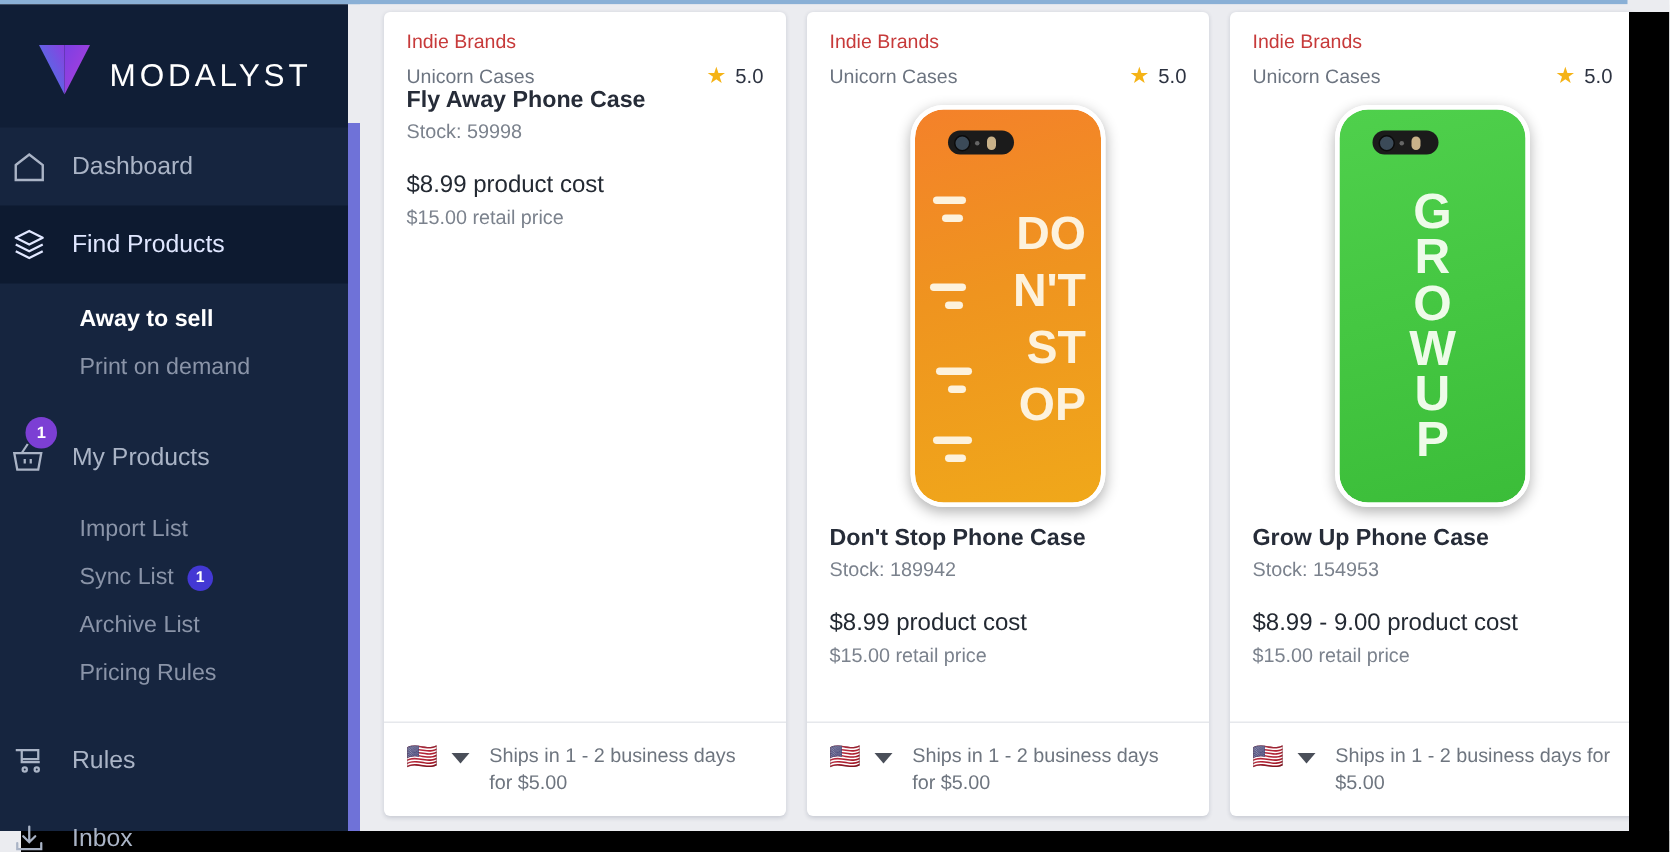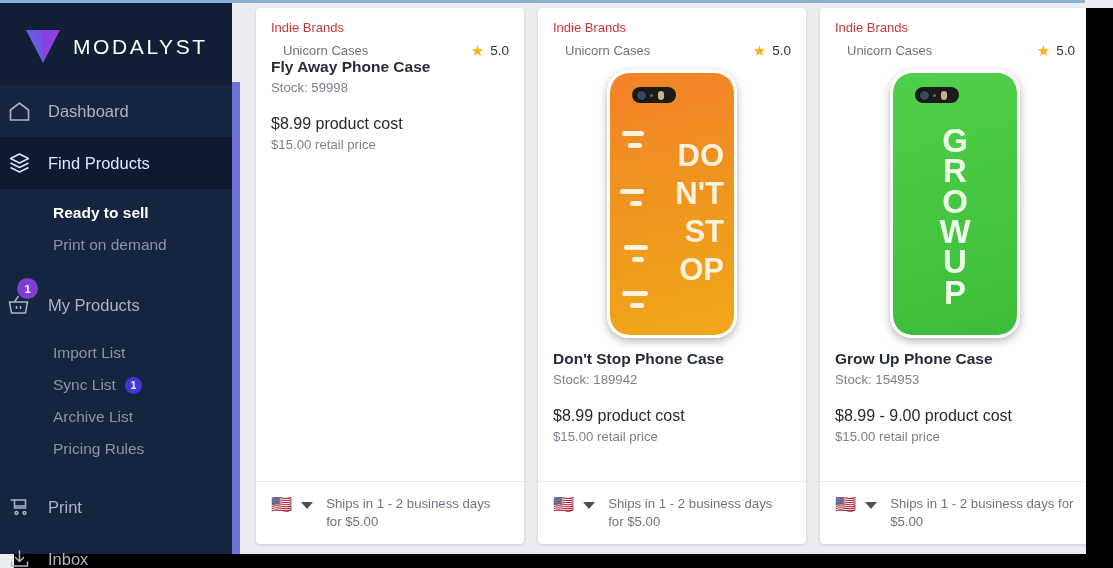--- a/index.html
+++ b/index.html
@@ -40,21 +40,21 @@
     background: #16253f;
     color: #b9c2d0;
     z-index: 5;
   }
   .sidebar-top-dark {
     position: absolute; left:0; top:0; width: 232px; height: 82px;
     background: #101e36;
   }
   .logo-row {
     position: absolute; left: 26px; top: 27px;
-    display: flex; align-items: center; gap: 13px;
+    display: flex; align-items: flex-end; gap: 13px;
   }
   .logo-mark { width: 34px; height: 33px; display:block; }
   .logo-text {
     color: #ffffff; font-size: 21px; letter-spacing: 2.6px;
     font-weight: 400;
   }
   .nav { position: absolute; left:0; top: 82px; width: 232px; }
   .nav-item {
     display: flex; align-items: center;
     height: 52px; padding-left: 2px;
@@ -113,21 +113,21 @@
     box-shadow: 0 1px 3px rgba(20,30,60,.16);
     overflow: hidden;
     display: flex; flex-direction: column;
     height: 536px;
   }
   .card.third { width: 270px; }
 
   .card-head { padding: 12px 15px 0 15px; }
   .brand { color: #c73a3a; font-size: 13px; margin-bottom: 8px; }
   .supplier-row { display:flex; align-items:center; justify-content: space-between; }
-  .supplier { color: #6c7480; font-size: 13px; margin-left: 12px; }
+  .supplier { color: #6c7480; font-size: 13px; }
   .rating { display:flex; align-items:center; gap:6px; }
   .star { color: #f5b316; font-size: 15px; line-height: 1; }
   .rating-val { color: #2c3240; font-size: 13.5px; }
 
   .img-area {
     height: 292px; display:flex; align-items:center; justify-content:center;
     position: relative;
   }
 
   
@@ -227,21 +227,21 @@
             <path d="M12 3 L21 7.5 L12 12 L3 7.5 Z"></path>
             <path d="M3 12 L12 16.5 L21 12"></path>
             <path d="M3 16.5 L12 21 L21 16.5"></path>
           </svg>
         </span>
         <span class="nav-label">Find Products</span>
       </div>
 
       <div style="height:8px"></div>
       <div class="sub-item sel">
-        <span>Ready to sell</span>
+        <span>Away to sell</span>
       </div>
       <div class="sub-item">
         <span>Print on demand</span>
       </div>
 
       <div style="height:18px"></div>
 
       <div class="nav-item">
         <span class="nav-icon">
           <span class="basket-wrap">
@@ -275,21 +275,21 @@
 
       <div class="nav-item">
         <span class="nav-icon">
           <svg width="25" height="24" viewBox="0 0 24 24" fill="none" stroke="#aab4c6" stroke-width="1.5">
             <path d="M3 5 H7 V13 H19"></path>
             <path d="M7 5 H18 V11 H7"></path>
             <circle cx="9" cy="18" r="1.4"></circle>
             <circle cx="17" cy="18" r="1.4"></circle>
           </svg>
         </span>
-        <span class="nav-label">Print</span>
+        <span class="nav-label">Rules</span>
       </div>
 
       <div class="nav-item">
         <span class="nav-icon">
           <svg width="25" height="24" viewBox="0 0 24 24" fill="none" stroke="#aab4c6" stroke-width="1.5" stroke-linecap="round">
             <path d="M12 4 V14 M8 10.5 L12 14.5 L16 10.5"></path>
             <path d="M4 15 V19 H20 V15"></path>
           </svg>
         </span>
         <span class="nav-label">Inbox</span>

